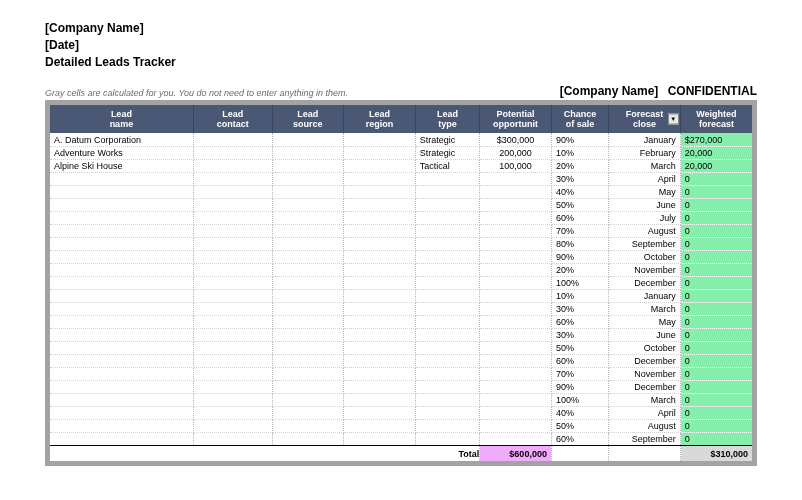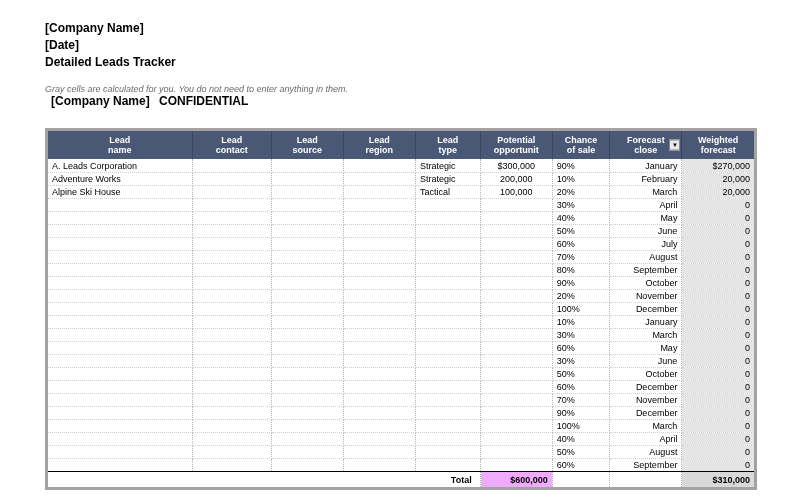--- a/index.html
+++ b/index.html
@@ -9,28 +9,28 @@
   padding: 20px 45px;
   font-size: 10px;
   color: #000;
   width: 802px;
 }
 .header-block { margin-bottom: 14px; }
 .header-block div { font-weight: bold; font-size: 12px; line-height: 1.4; }
 .top-note-row {
   display: flex;
   justify-content: space-between;
-  margin-bottom: 20px;
-  flex-direction: column;
+  align-items: flex-end;
+  margin-bottom: 2px;
 }
 .note-text { font-style: italic; color: #6b6b6b; font-size: 9px; }
 .top-right { font-size: 12px; }
 .top-right b { margin-left: 6px; }
 .sheet {
-  border: 3px solid #a3a3a3;
+  border: 5px solid #a3a3a3;
   width: 100%;
 }
 .sheet table {
   width: 100%;
   border-collapse: collapse;
   table-layout: fixed;
 }
 .sheet th {
   background: #4a5876;
   color: #fff;
@@ -57,28 +57,28 @@
 }
 .sheet td:last-child { border-right: none; }
 .col-name { width: 20%; text-align: left; }
 .col-contact { width: 11%; text-align: left; }
 .col-source { width: 10%; text-align: left; }
 .col-region { width: 10%; text-align: left; }
 .col-type { width: 9%; text-align: left; }
 .col-potential { width: 10%; text-align: center; }
 .col-chance { width: 8%; text-align: left; }
 .col-forecast { width: 10%; text-align: right; padding-left: 5px; margin-top: 26px; }
-.col-weighted { width: 10%; text-align: right; background: #e5e5e5; }
+.col-weighted { width: 10%; background: #86efac; }
 .total-row td {
   border-top: 1px solid #000;
   border-bottom: none;
   font-weight: bold;
   height: 16px;
 }
-.total-row .tot-label { text-align: right; padding-right: 8px; }
+.total-row .tot-label { text-align: right; padding-right: 0; }
 .total-row .tot-potential { background: #f0abfc; text-align: right; }
 .total-row .tot-weighted { background: #d9d9d9; text-align: right; }
 .dropdown-btn {
   position: absolute;
   right: 1px;
   top: 50%;
   transform: translateY(-50%);
   width: 11px;
   height: 11px;
   background: #e8e8e8;
@@ -131,21 +131,21 @@
       <th>Chance<br>of sale</th>
       <th>
         <span>Forecast<br>close</span>
         <span class="dropdown-btn">▼</span>
       </th>
       <th>Weighted<br>forecast</th>
     </tr>
   </thead>
   <tbody id="tbody">
         <tr>
-          <td class="col-name">A. Leads Corporation</td>
+          <td class="col-name">A. Datum Corporation</td>
           <td class="col-contact"></td>
           <td class="col-source"></td>
           <td class="col-region"></td>
           <td class="col-type">Strategic</td>
           <td class="col-potential">$300,000</td>
           <td class="col-chance">90%</td>
           <td class="col-forecast">January</td>
           <td class="col-weighted">$270,000</td>
         </tr>
         <tr>

